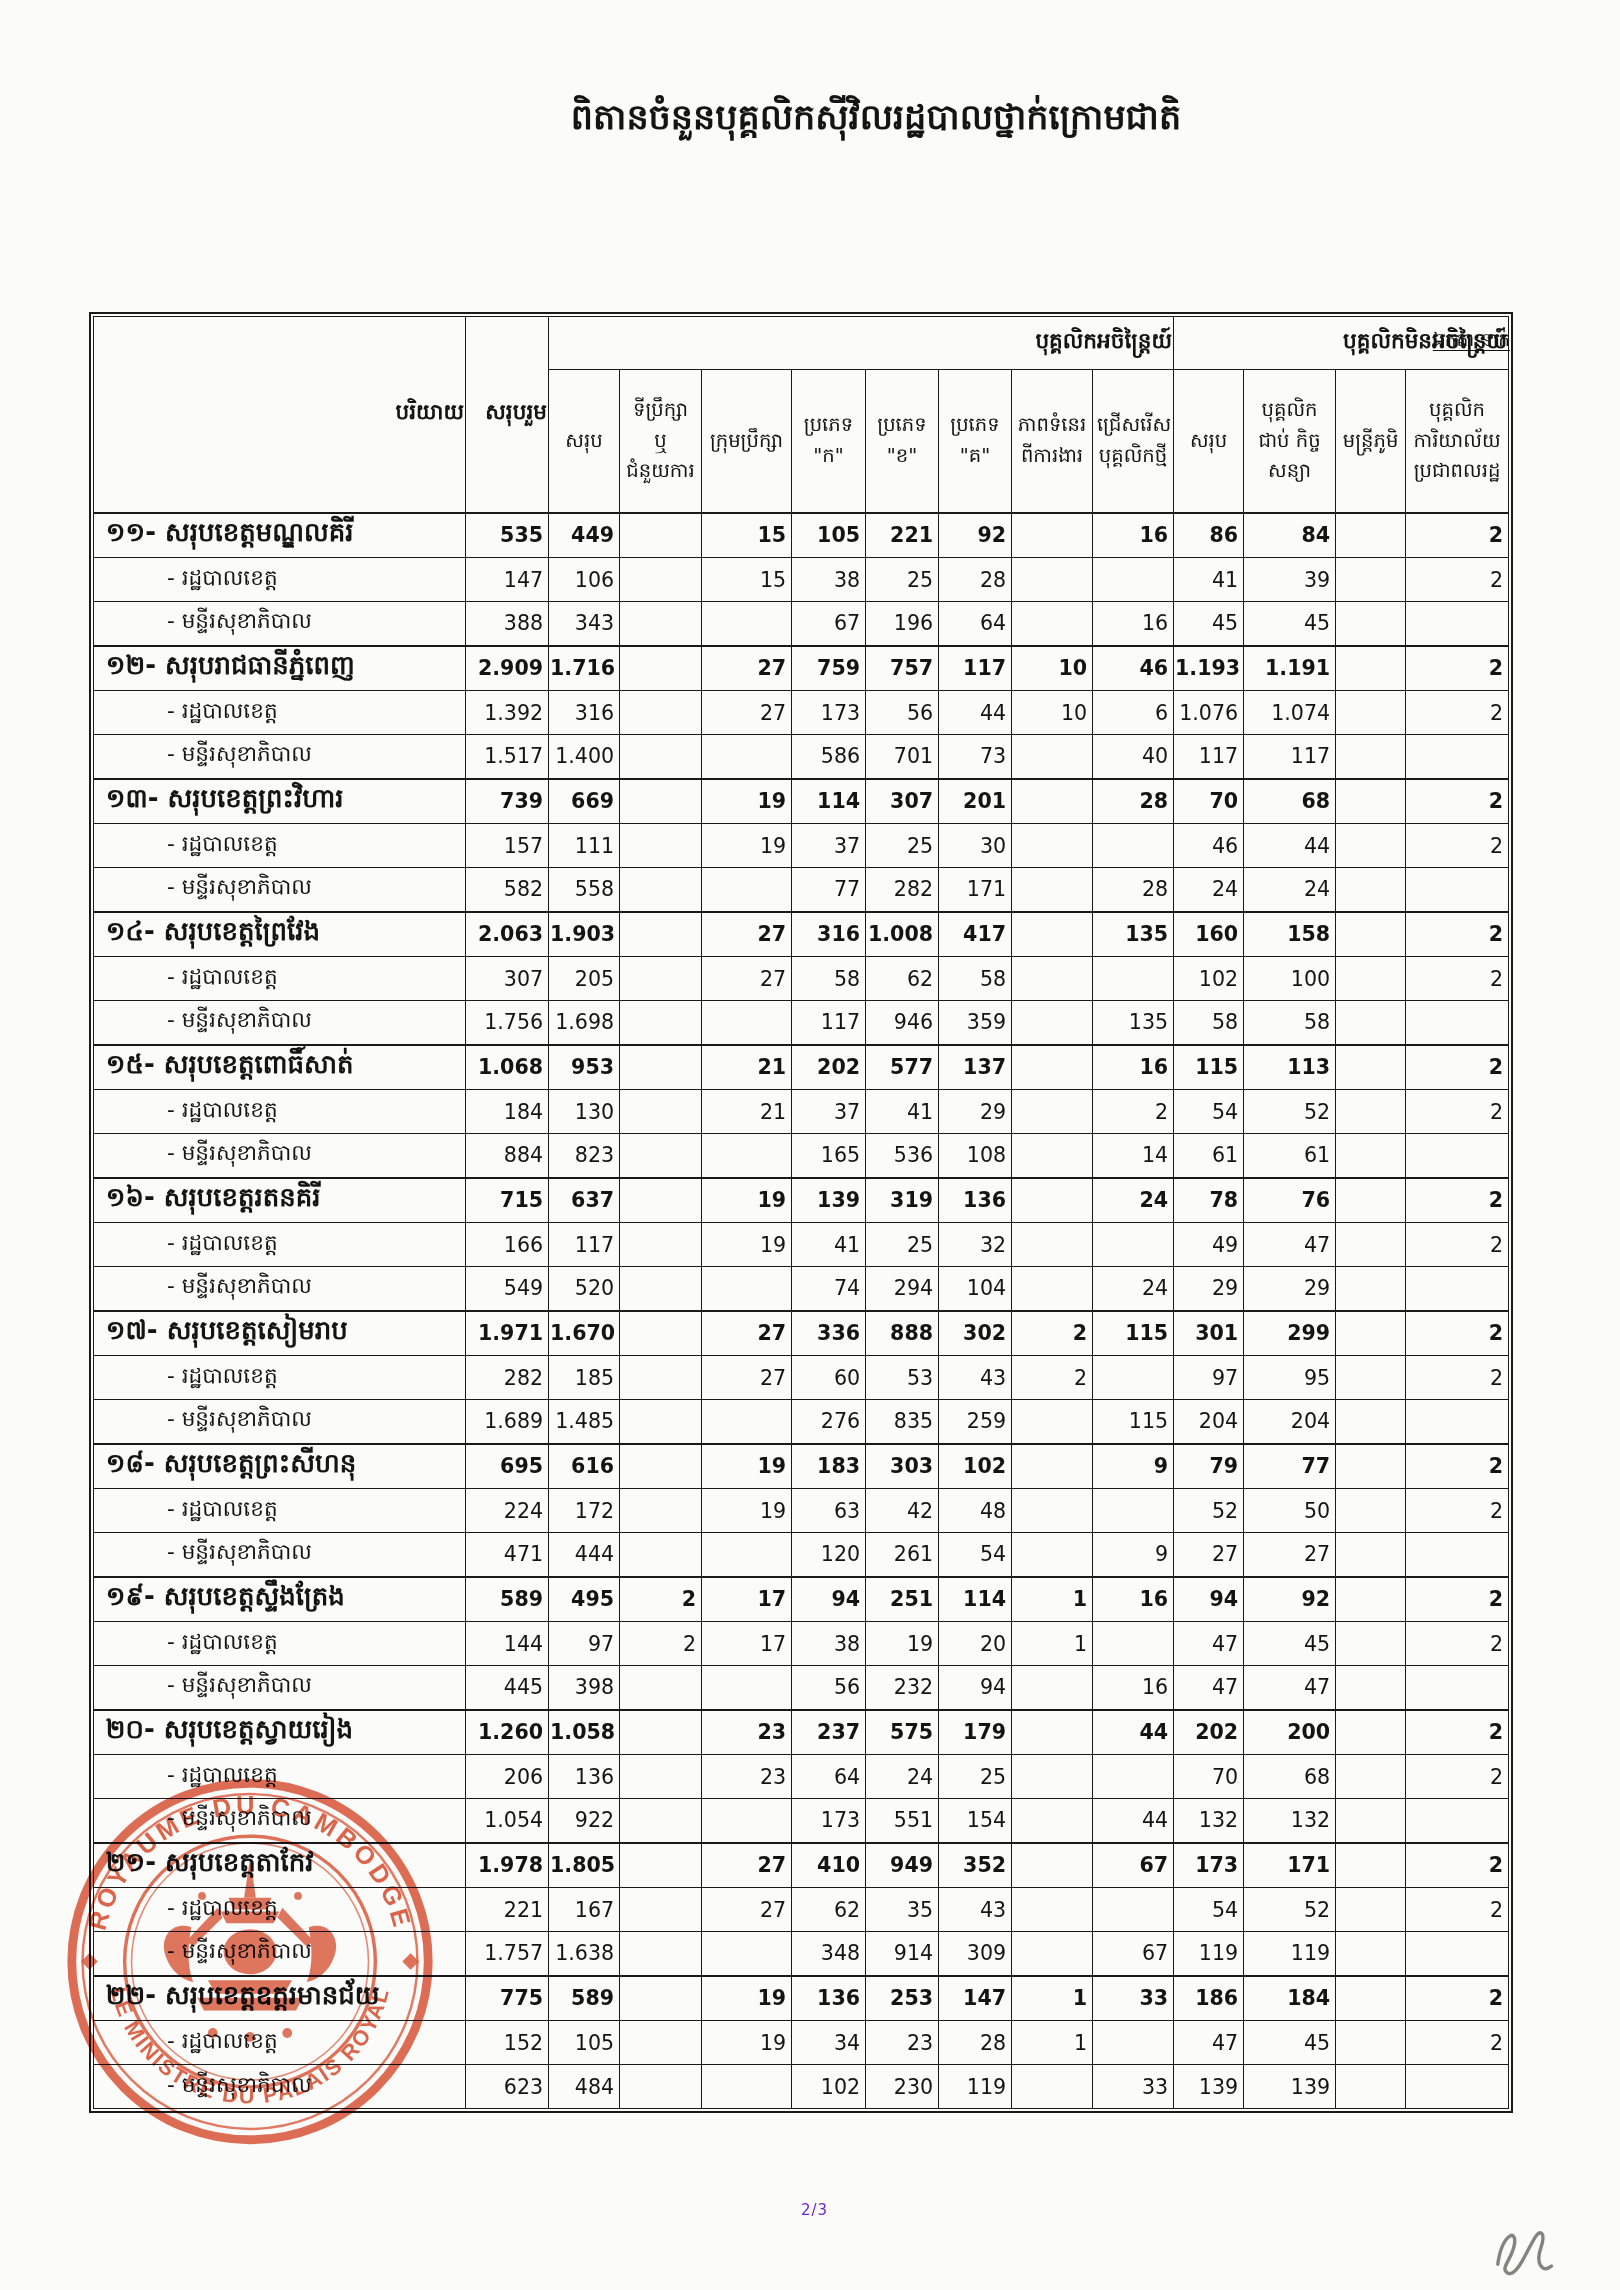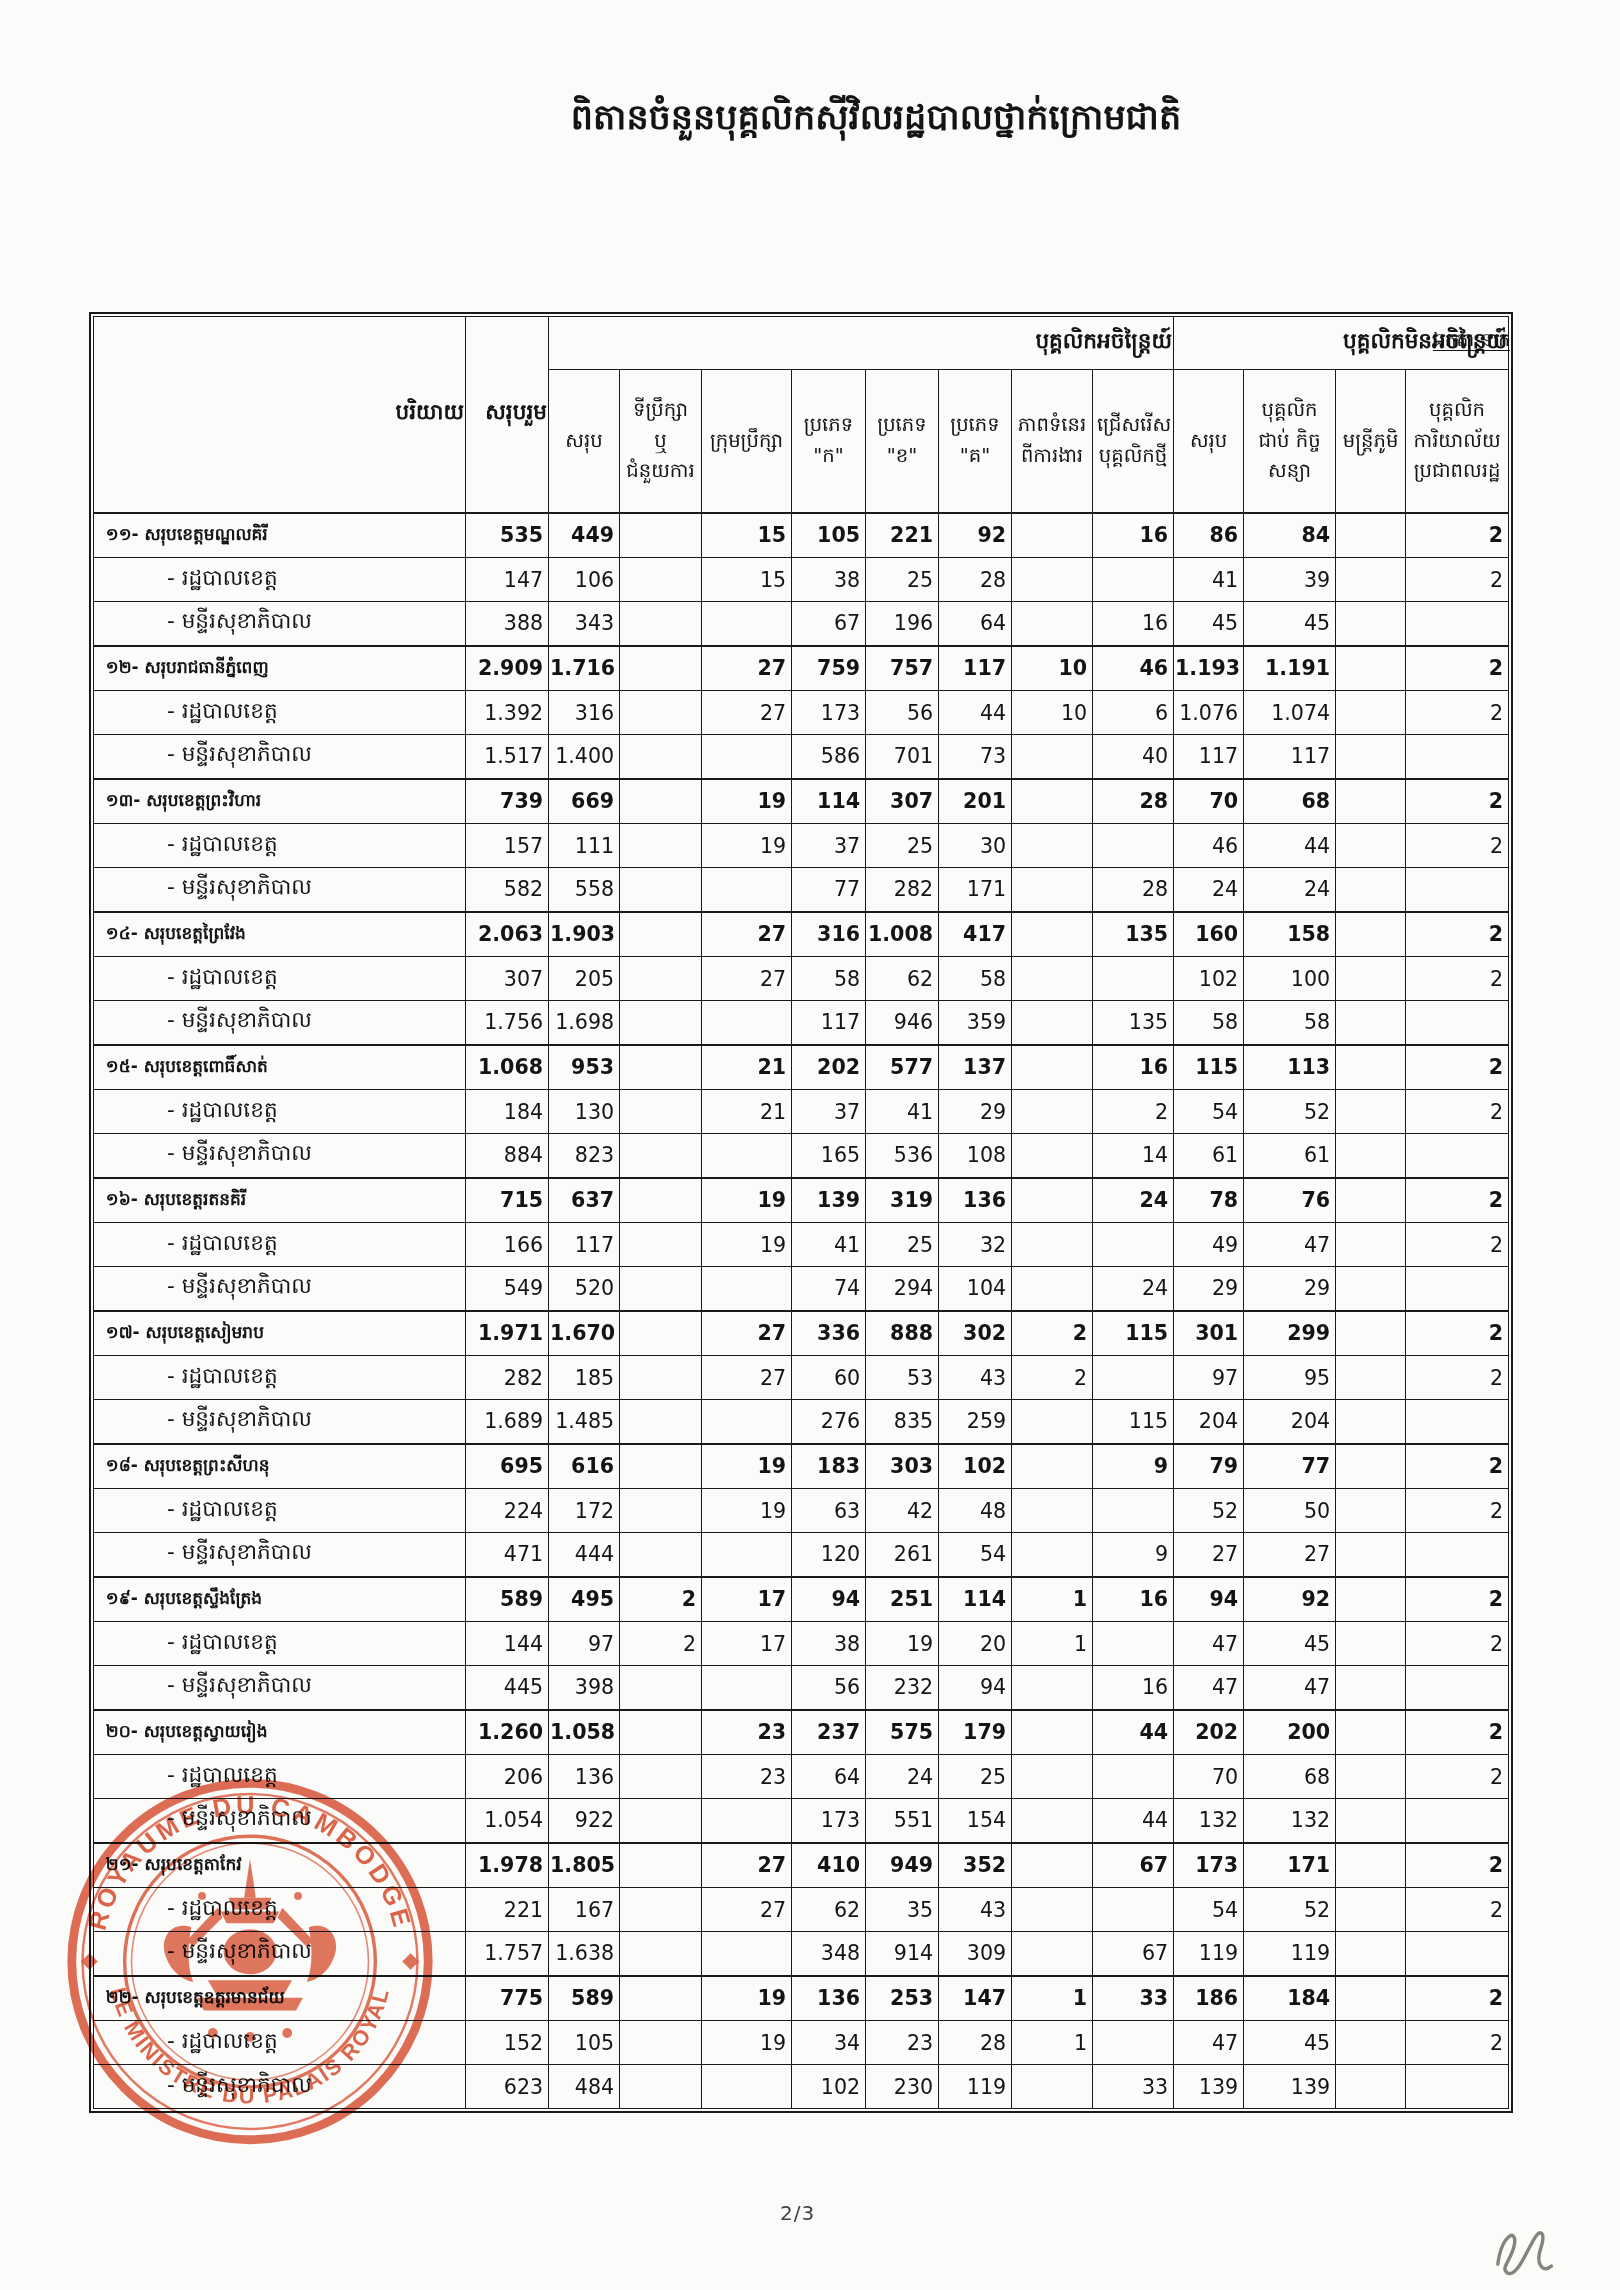--- a/index.html
+++ b/index.html
@@ -27,24 +27,24 @@
   thead tr.h1 th{height:53px;font-size:21.6px;font-weight:bold;text-align:right;vertical-align:middle}
   thead tr.h2 th{
     height:143px;font-size:19.6px;font-weight:400;text-align:center;
     vertical-align:middle;line-height:1.55;padding:2px 3.9px;border-bottom:2.5px solid #1a1a1a;
   }
   thead th.desc-h{font-size:22.5px;font-weight:bold}
   tbody td{font-size:20.6px;vertical-align:middle;border-top:none;border-bottom:none}
   tbody td.num{text-align:right;padding-right:4.9px}
   tbody tr.block-head td{font-weight:bold;border-top:2.5px solid #1a1a1a;height:45px}
   tbody tr.sub td{height:44px}
-  tbody td.lbl{text-align:left;padding-left:11.8px;font-size:17px;white-space:nowrap}
+  tbody td.lbl{text-align:left;padding-left:11.8px;font-size:26px;white-space:nowrap}
   tbody tr.sub td.lbl{padding-left:73px;font-size:21.6px;font-weight:400}
-  .page-number{position:absolute;left:780px;top:2201px;width:69px;text-align:left;
-    font-size:20px;color:#404040;letter-spacing:1px}
+  .page-number{position:absolute;left:780px;top:2201px;width:69px;text-align:center;
+    font-size:15px;color:#6d28d9;letter-spacing:1px}
   .stamp{position:absolute;left:61px;top:1749px;mix-blend-mode:multiply;opacity:.93}
   .handwriting{position:absolute;left:1490px;top:2221px}
 </style>
 </head>
 <body>
 
 <div class="titles">
   <div class="title-l3">ពិតានចំនួនបុគ្គលិកស៊ីវិលរដ្ឋបាលថ្នាក់ក្រោមជាតិ</div>
 </div>
 

